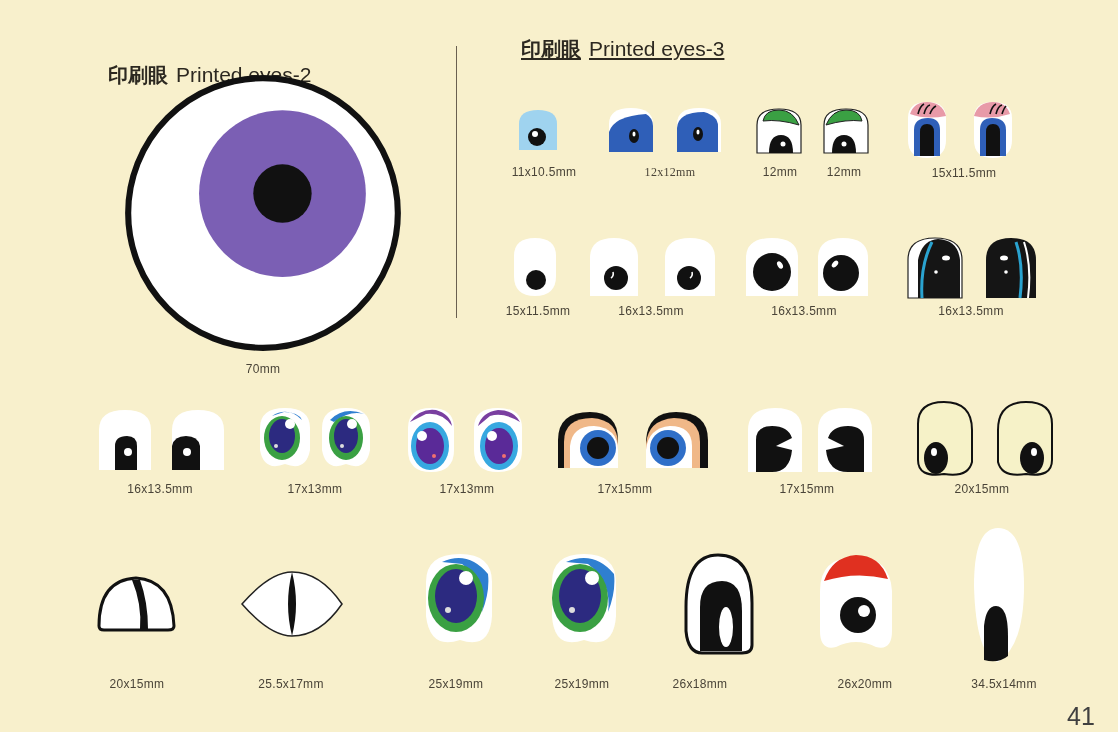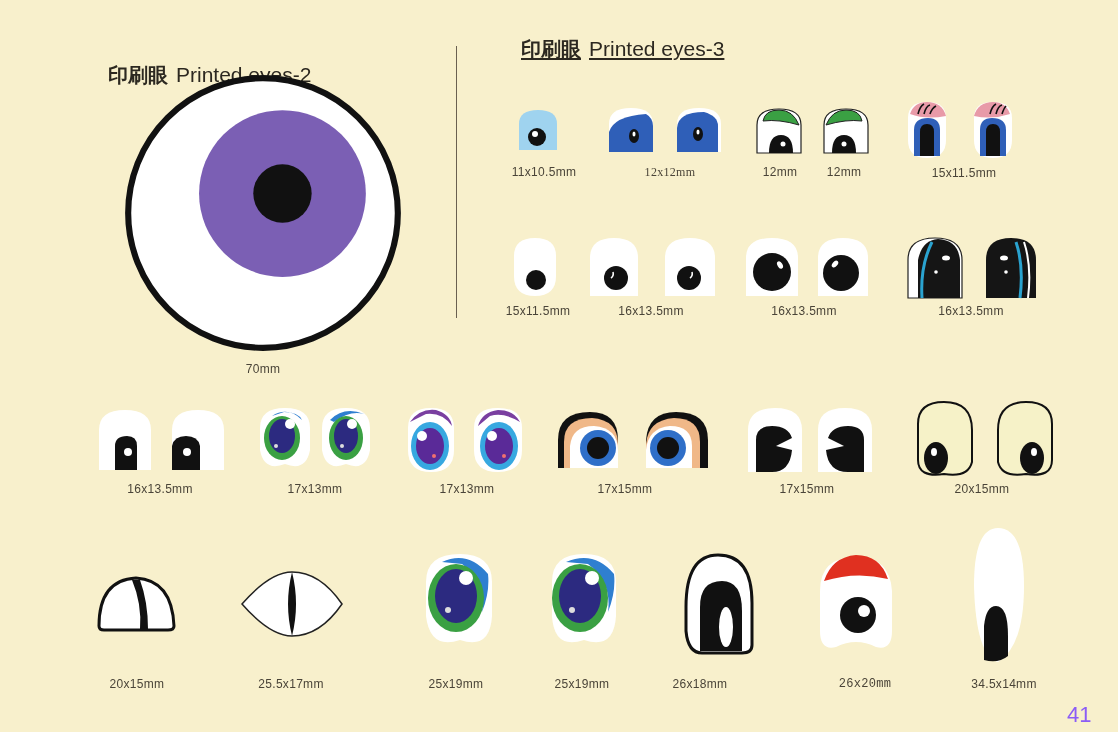--- a/index.html
+++ b/index.html
@@ -3,21 +3,21 @@
 <meta charset="utf-8">
 <style>
   html,body{margin:0;padding:0;}
   body{width:1118px;height:732px;background:#f8f0cc;position:relative;overflow:hidden;font-family:"Liberation Sans","DejaVu Sans",sans-serif;color:#3a342a;}
   .title{position:absolute;font-size:21px;color:#2c2820;white-space:nowrap;}
   .title .zh{font-family:"DejaVu Sans",sans-serif;font-weight:bold;margin-right:8px;font-size:20px;}
   .divider{position:absolute;left:456px;top:46px;width:1px;height:272px;background:#6a6050;}
   .lbl{position:absolute;font-size:12px;color:#4a4438;white-space:nowrap;transform:translateX(-50%);letter-spacing:0.3px;}
   .eye{position:absolute;}
   .eye svg{display:block;width:100%;height:100%;}
-  .pagenum{position:absolute;left:1067px;top:702px;font-size:22px;color:#8b5cf6;}
+  .pagenum{position:absolute;left:1067px;top:702px;font-size:25px;color:#404040;}
 </style>
 </head>
 <body>
 
 <div class="title" style="left:108px;top:36px;margin-top:26px;">
   <span class="zh">印刷眼</span><span>Printed eyes-2</span>
 </div>
 <div class="title" style="left:521px;top:36px;text-decoration:underline;">
   <span class="zh">印刷眼</span><span>Printed eyes-3</span>
 </div>
@@ -312,16 +312,16 @@
       <path d="M6 60 Q6 2 30 2 Q56 2 56 60 Q56 120 30 136 Q8 130 6 60 Z" fill="#fff"></path>
       <path d="M16 134 V100 Q18 80 28 80 Q40 80 40 110 V130 Q30 138 16 134 Z" fill="#111"></path>
     </svg>
   </div>
 
 <div class="lbl" style="left:137px;top:677px;">20x15mm</div>
 <div class="lbl" style="left:291px;top:677px;">25.5x17mm</div>
 <div class="lbl" style="left:456px;top:677px;">25x19mm</div>
 <div class="lbl" style="left:582px;top:677px;">25x19mm</div>
 <div class="lbl" style="left:700px;top:677px;">26x18mm</div>
-<div class="lbl" style="left:865px;top:677px;font-family:Liberation Mono, monospace;">26x20mm</div>
+<div class="lbl" style="left:865px;top:677px;">26x20mm</div>
 <div class="lbl" style="left:1004px;top:677px;">34.5x14mm</div>
 
 <div class="pagenum">41</div>
 
 </body></html>

